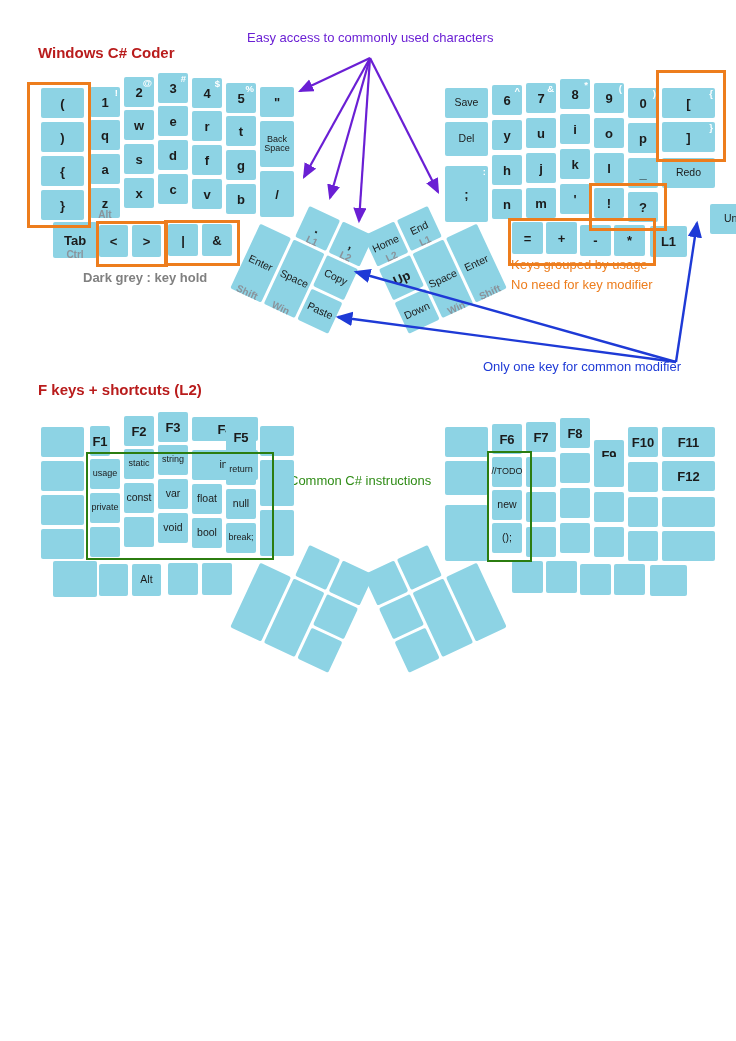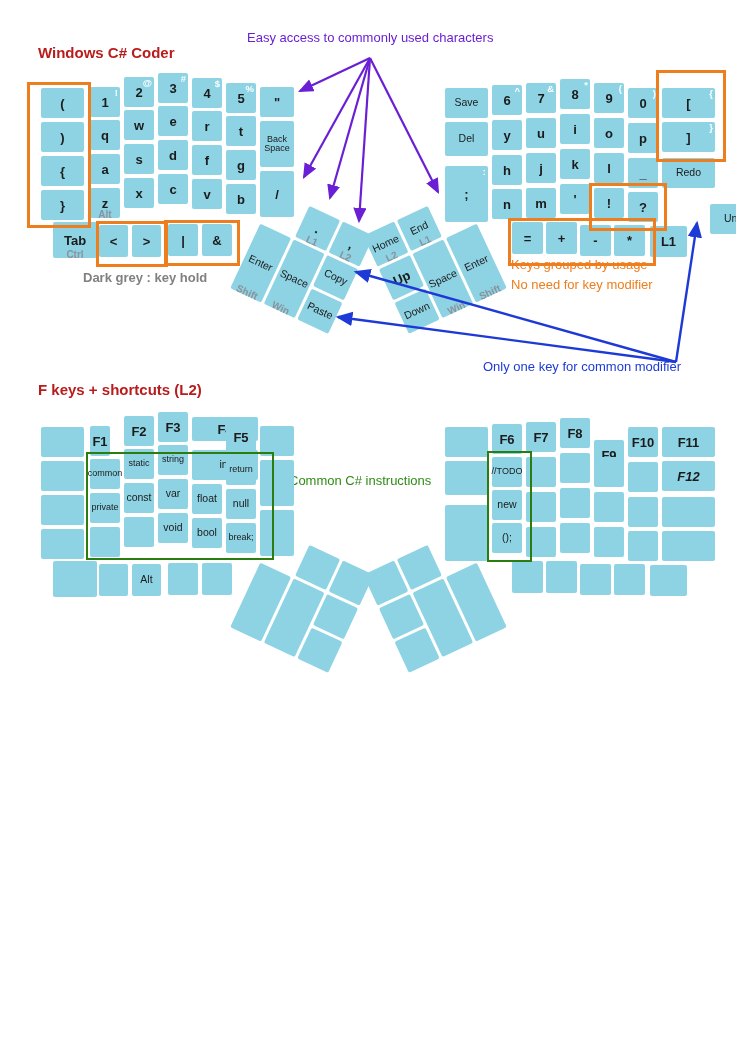--- a/index.html
+++ b/index.html
@@ -299,21 +299,21 @@
         </div>
       </div>
       <div class="key" style="left: 41px; top: 427px; width: 43px; height: 30px;"></div>
       <div class="key" style="left: 41px; top: 461px; width: 43px; height: 30px;"></div>
       <div class="key" style="left: 41px; top: 495px; width: 43px; height: 30px;"></div>
       <div class="key" style="left: 41px; top: 529px; width: 43px; height: 30px;"></div>
       <div class="key" style="left: 90px; top: 426px; width: 20px; height: 30px;">
         <span class="tap">F1</span>
       </div>
       <div class="key" style="left: 90px; top: 459px; width: 30px; height: 30px;">
-        <span class="tap word long">common</span>
+        <span class="tap word long">usage</span>
       </div>
       <div class="key" style="left: 90px; top: 493px; width: 30px; height: 30px;">
         <span class="tap word long">private</span>
       </div>
       <div class="key" style="left: 90px; top: 527px; width: 30px; height: 30px;"></div>
       <div class="key" style="left: 124px; top: 416px; width: 30px; height: 30px;">
         <span class="tap">F2</span>
       </div>
       <div class="key" style="left: 124px; top: 449px; width: 30px; height: 30px;">
         <span class="tap word long">static</span>
@@ -403,21 +403,21 @@
       <div class="key" style="left: 594px; top: 527px; width: 30px; height: 30px;"></div>
       <div class="key" style="left: 628px; top: 427px; width: 30px; height: 30px;">
         <span class="tap">F10</span>
       </div>
       <div class="key" style="left: 628px; top: 462px; width: 30px; height: 30px;"></div>
       <div class="key" style="left: 628px; top: 497px; width: 30px; height: 30px;"></div>
       <div class="key" style="left: 628px; top: 531px; width: 30px; height: 30px;"></div>
       <div class="key" style="left: 662px; top: 427px; width: 53px; height: 30px;">
         <span class="tap">F11</span>
       </div>
-      <div class="key" style="left: 662px; top: 461px; width: 53px; height: 30px; font-style: italic;">
+      <div class="key" style="left: 662px; top: 461px; width: 53px; height: 30px;">
         <span class="tap">F12</span>
       </div>
       <div class="key" style="left: 662px; top: 497px; width: 53px; height: 30px;"></div>
       <div class="key" style="left: 662px; top: 531px; width: 53px; height: 30px;"></div>
       <div class="key" style="left: 512px; top: 561px; width: 31px; height: 32px;"></div>
       <div class="key" style="left: 546px; top: 561px; width: 31px; height: 32px;"></div>
       <div class="key" style="left: 580px; top: 564px; width: 31px; height: 31px;"></div>
       <div class="key" style="left: 614px; top: 564px; width: 31px; height: 31px;"></div>
       <div class="key" style="left: 650px; top: 565px; width: 37px; height: 31px;"></div>
       <div class="thumb rot-cw" style="left: 248px; top: 547px;">

